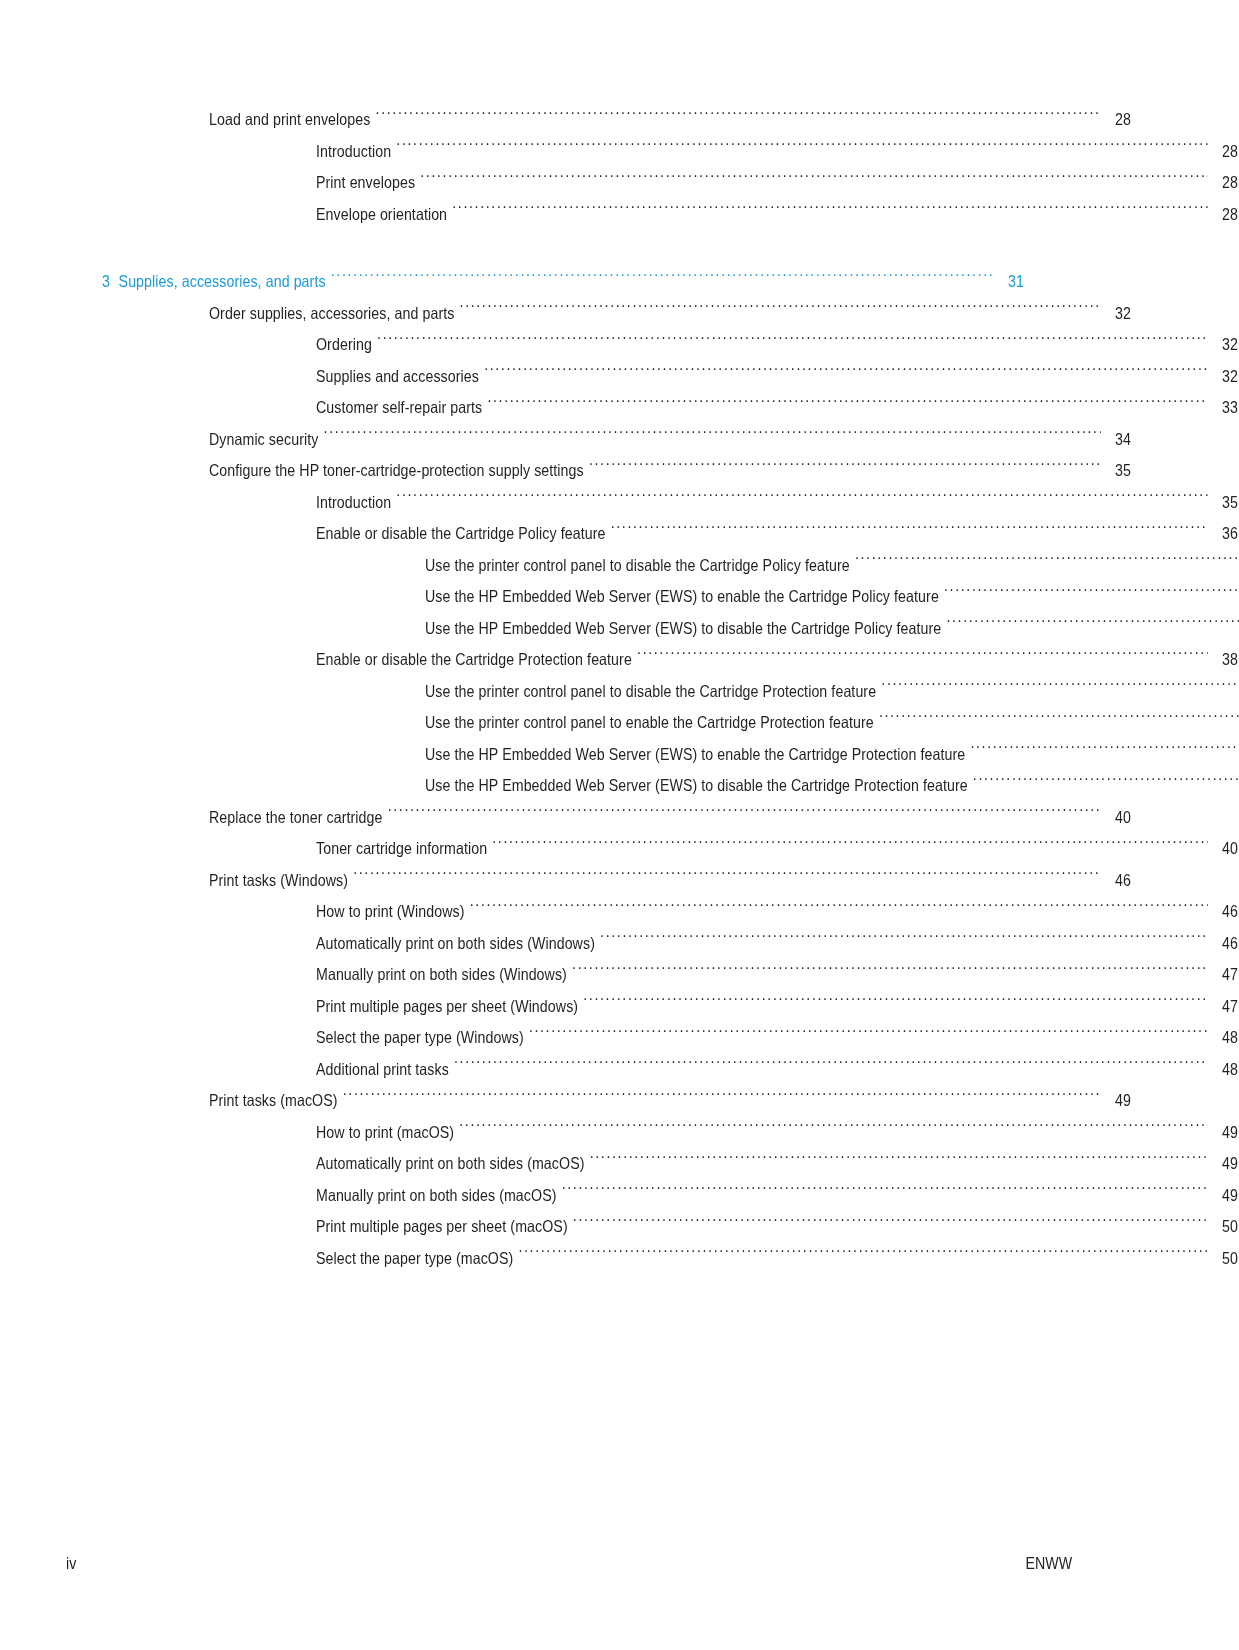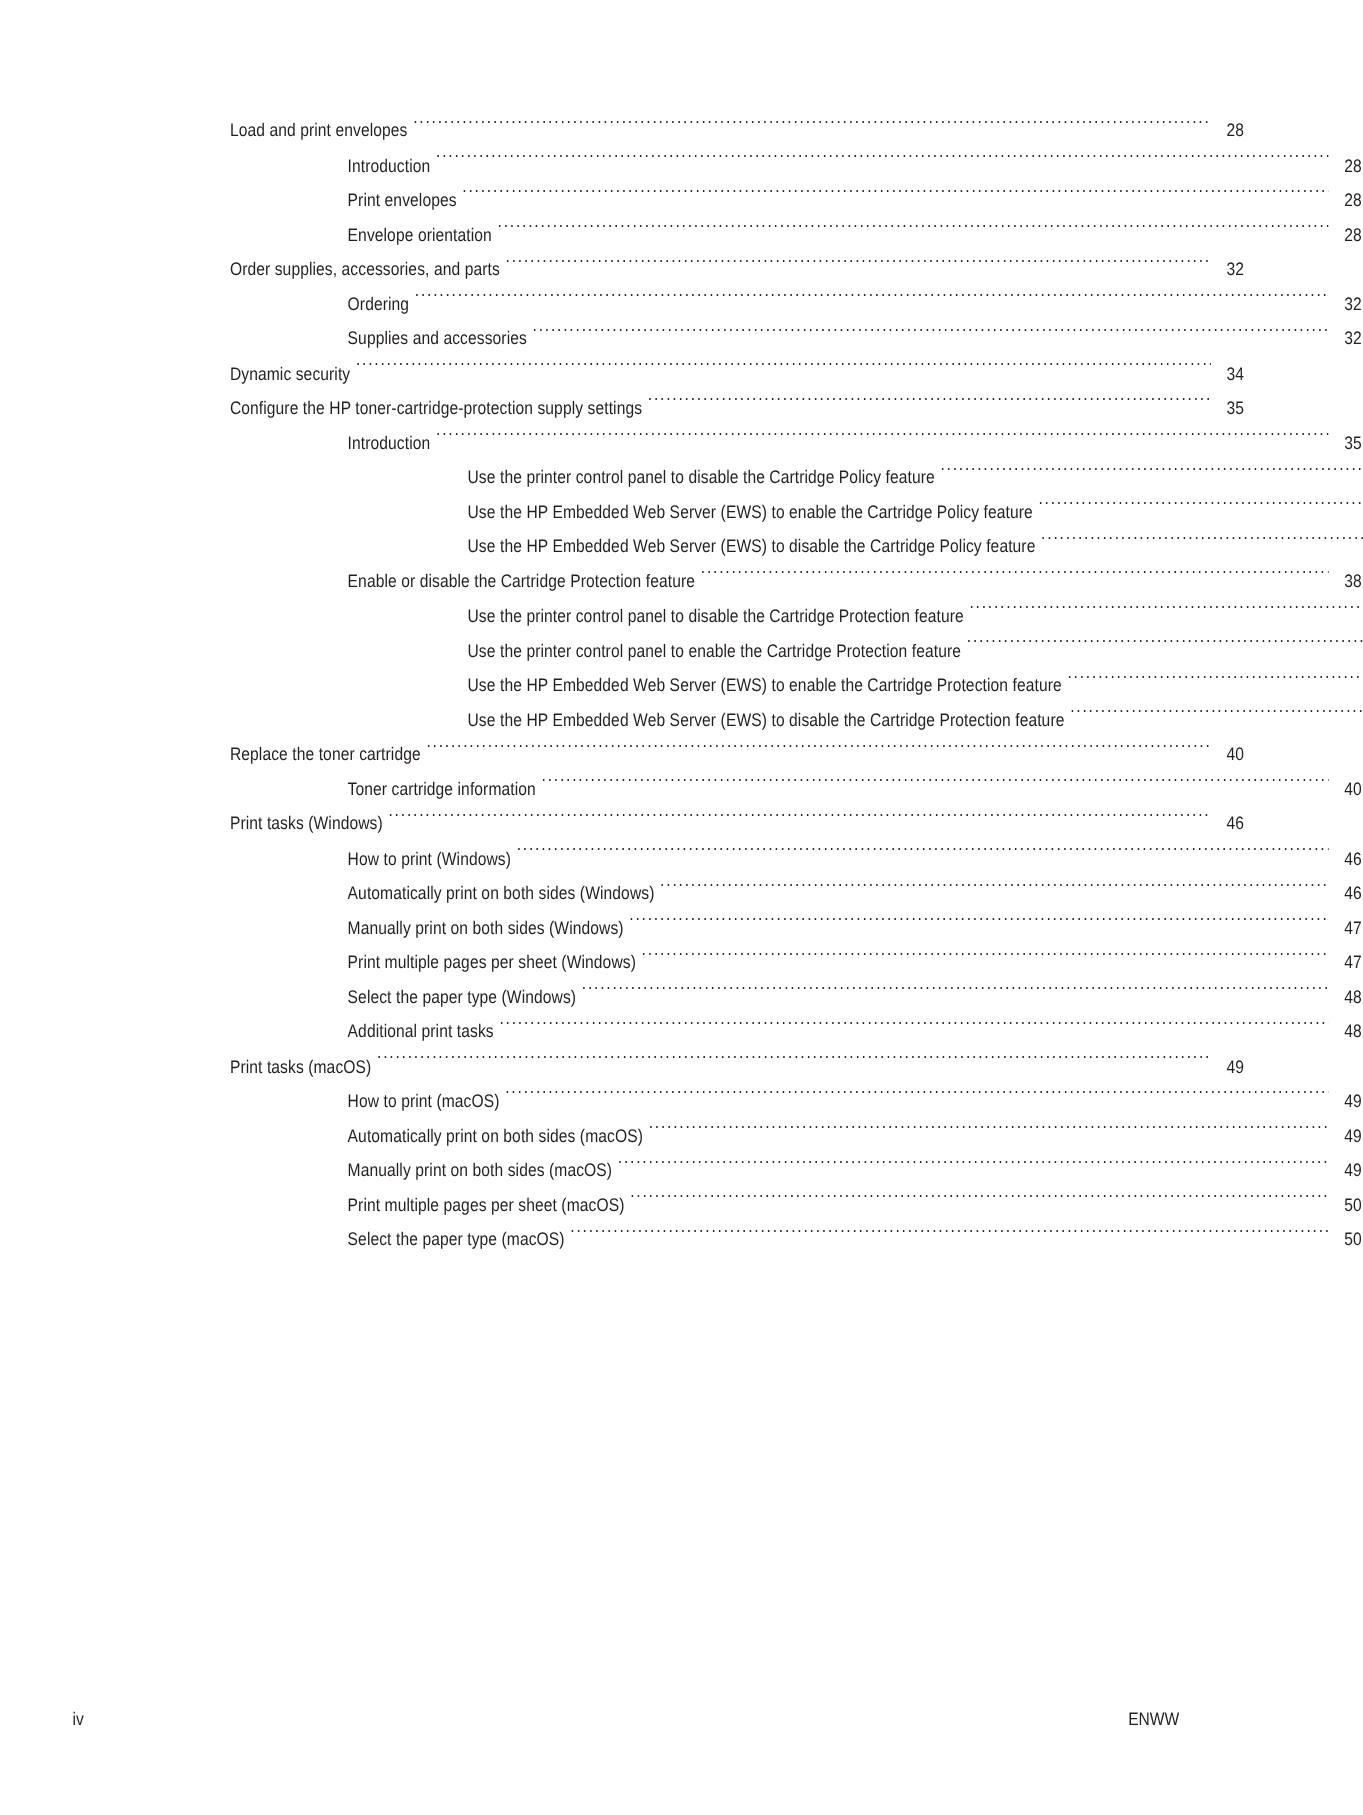--- a/index.html
+++ b/index.html
@@ -140,20 +140,29 @@
       </div>
       <div class="toc-entry lvl-2">
         <div class="toc-line">
           <div class="toc-row">
             <span class="toc-title">Envelope orientation</span>
             <span class="toc-leader"></span>
             <span class="toc-page">28</span>
           </div>
         </div>
       </div>
+      <div class="toc-entry lvl-chapter gap-before">
+        <div class="toc-line" style="margin-top: 36px;">
+          <div class="toc-row">
+            <span class="toc-title"><span class="chap-num">3</span><span>Supplies, accessories, and parts</span></span>
+            <span class="toc-leader"></span>
+            <span class="toc-page">31</span>
+          </div>
+        </div>
+      </div>
       <div class="toc-entry lvl-1">
         <div class="toc-line">
           <div class="toc-row">
             <span class="toc-title">Order supplies, accessories, and parts</span>
             <span class="toc-leader"></span>
             <span class="toc-page">32</span>
           </div>
         </div>
       </div>
       <div class="toc-entry lvl-2">
@@ -167,20 +176,29 @@
       </div>
       <div class="toc-entry lvl-2">
         <div class="toc-line">
           <div class="toc-row">
             <span class="toc-title">Supplies and accessories</span>
             <span class="toc-leader"></span>
             <span class="toc-page">32</span>
           </div>
         </div>
       </div>
+      <div class="toc-entry lvl-2">
+        <div class="toc-line">
+          <div class="toc-row">
+            <span class="toc-title">Customer self-repair parts</span>
+            <span class="toc-leader"></span>
+            <span class="toc-page">33</span>
+          </div>
+        </div>
+      </div>
       <div class="toc-entry lvl-1">
         <div class="toc-line">
           <div class="toc-row">
             <span class="toc-title">Dynamic security</span>
             <span class="toc-leader"></span>
             <span class="toc-page">34</span>
           </div>
         </div>
       </div>
       <div class="toc-entry lvl-1">
@@ -191,20 +209,29 @@
             <span class="toc-page">35</span>
           </div>
         </div>
       </div>
       <div class="toc-entry lvl-2">
         <div class="toc-line">
           <div class="toc-row">
             <span class="toc-title">Introduction</span>
             <span class="toc-leader"></span>
             <span class="toc-page">35</span>
+          </div>
+        </div>
+      </div>
+      <div class="toc-entry lvl-2">
+        <div class="toc-line">
+          <div class="toc-row">
+            <span class="toc-title">Enable or disable the Cartridge Policy feature</span>
+            <span class="toc-leader"></span>
+            <span class="toc-page">36</span>
           </div>
         </div>
       </div>
       <div class="toc-entry lvl-3">
         <div class="toc-line">
           <div class="toc-row">
             <span class="toc-title">Use the printer control panel to disable the Cartridge Policy feature</span>
             <span class="toc-leader"></span>
           </div>
         </div>

